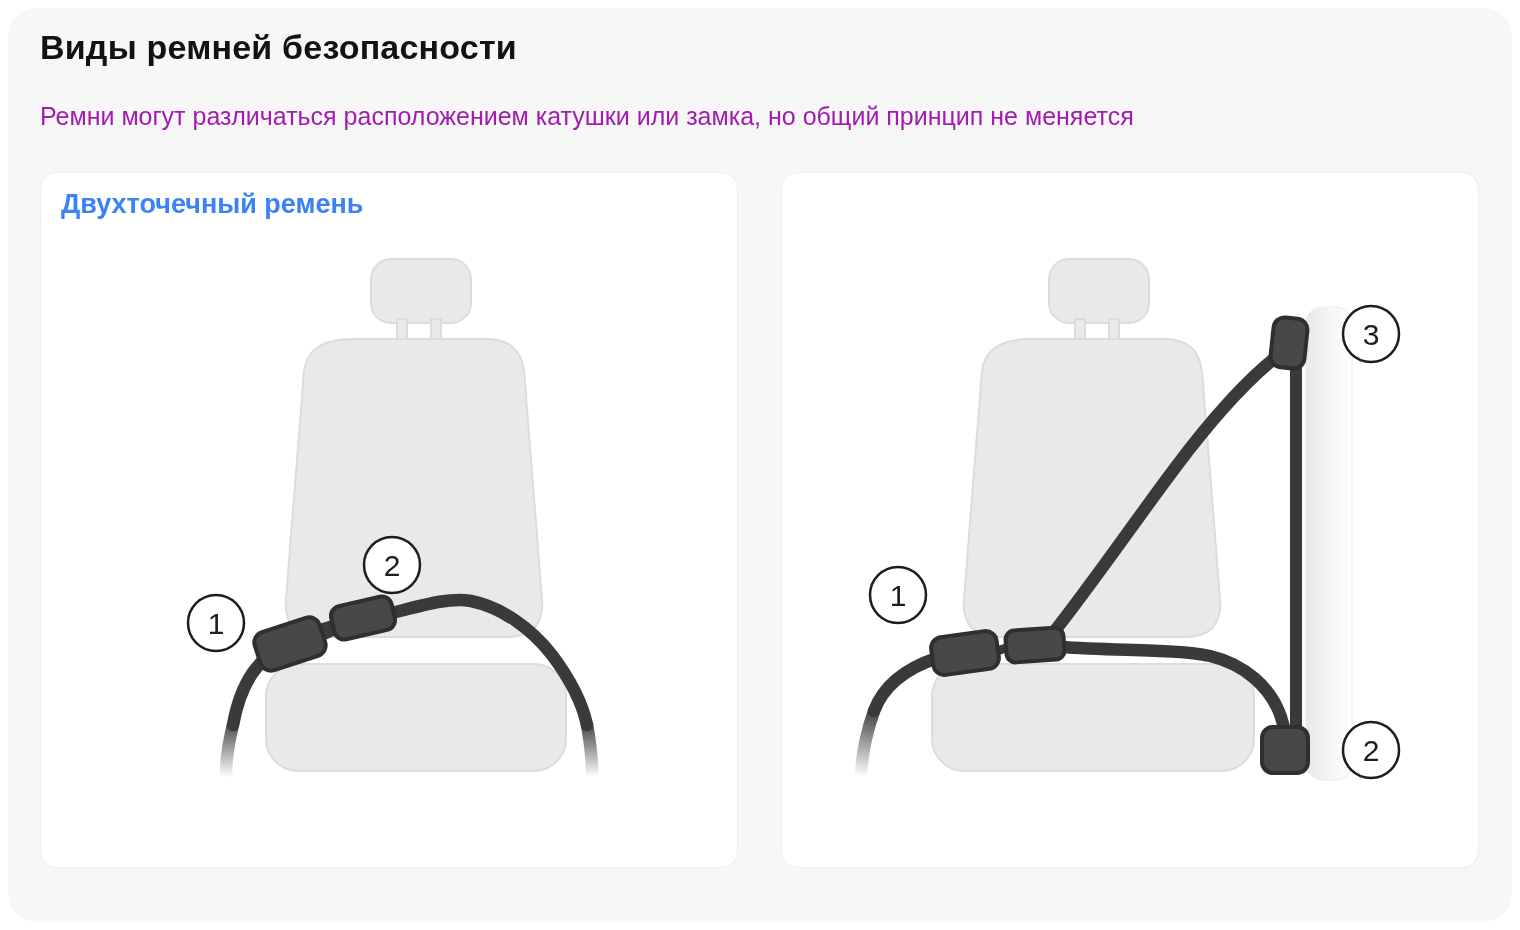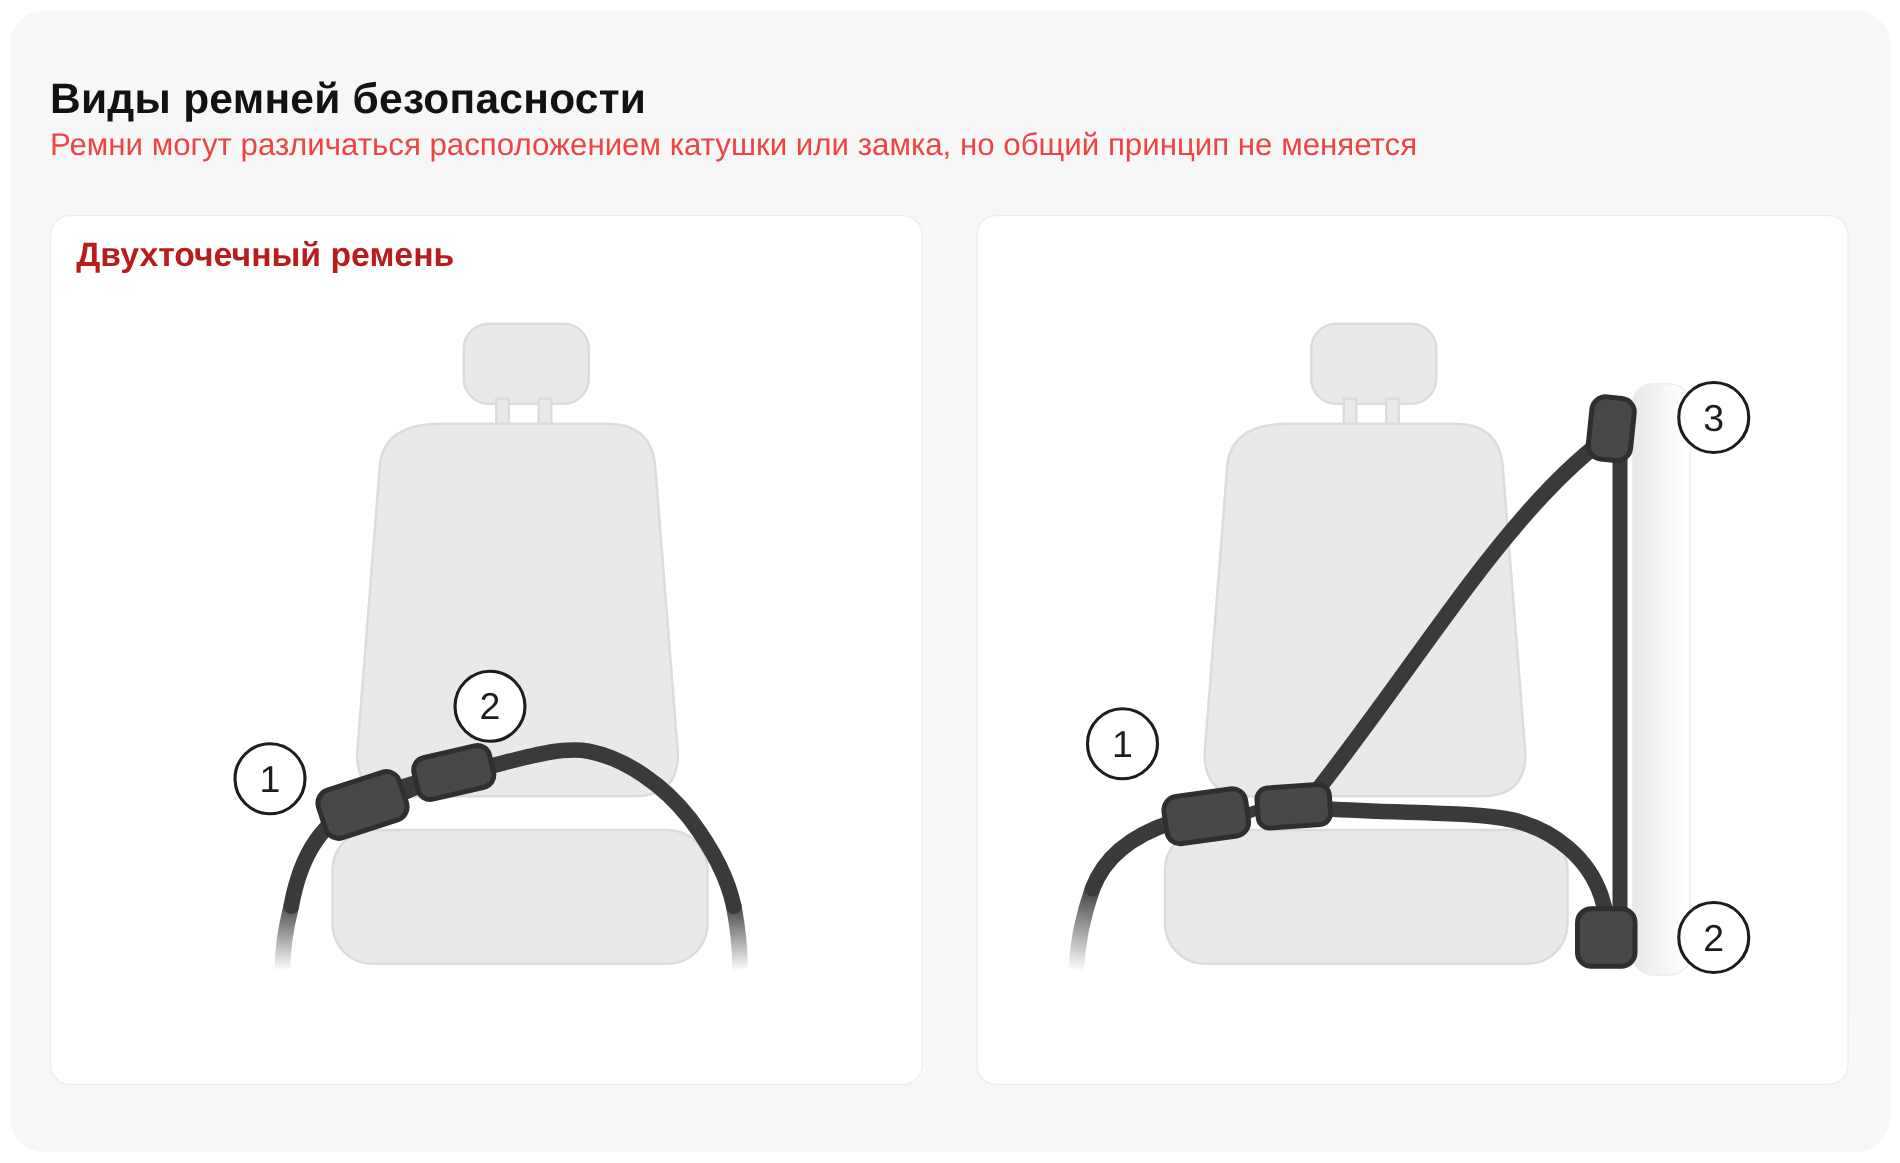--- a/index.html
+++ b/index.html
@@ -1,29 +1,29 @@
 <!DOCTYPE html>
 <html><head>
 <meta charset="utf-8">
 <style>
   html,body{margin:0;padding:0;background:#ffffff;}
   body{width:1520px;height:930px;position:relative;overflow:hidden;
        font-family:"Liberation Sans",sans-serif;color:#141417;}
   .container{position:absolute;left:8px;top:8px;width:1504px;height:914px;
        background:#f7f7f8;border-radius:28px;}
-  .page-title{position:absolute;left:32px;top:52px;margin:0;
+  .page-title{position:absolute;left:32px;top:20px;margin:0;
        font-size:34px;font-weight:700;color:#121214;letter-spacing:.2px;}
   .page-subtitle{position:absolute;left:32px;top:94px;margin:0;
-       font-size:25px;font-weight:400;color:#ef4444;text-align:center;}
+       font-size:25px;font-weight:400;color:#a21caf;text-align:center;}
   .card{position:absolute;top:164px;width:698px;height:696px;background:#ffffff;
        border:1px solid #ededee;border-radius:16px;box-sizing:border-box;}
   .card.left{left:32px;}
   .card.right{left:773px;}
   .card-title{position:absolute;left:20px;top:16px;margin:0;
-       font-size:27px;font-weight:700;color:#b91c1c;}
+       font-size:27px;font-weight:700;color:#3b82f6;}
   .diagram{position:absolute;left:0;top:0;width:698px;height:696px;display:block;}
   .marker-num{font-family:"Liberation Sans",sans-serif;font-size:30px;font-weight:400;fill:#1d1d1f;}
 </style>
 </head>
 <body>
 
 <div class="container">
 
   <h1 class="page-title">Виды ремней безопасности</h1>
   <p class="page-subtitle">Ремни могут различаться расположением катушки или замка, но общий принцип не меняется</p>

